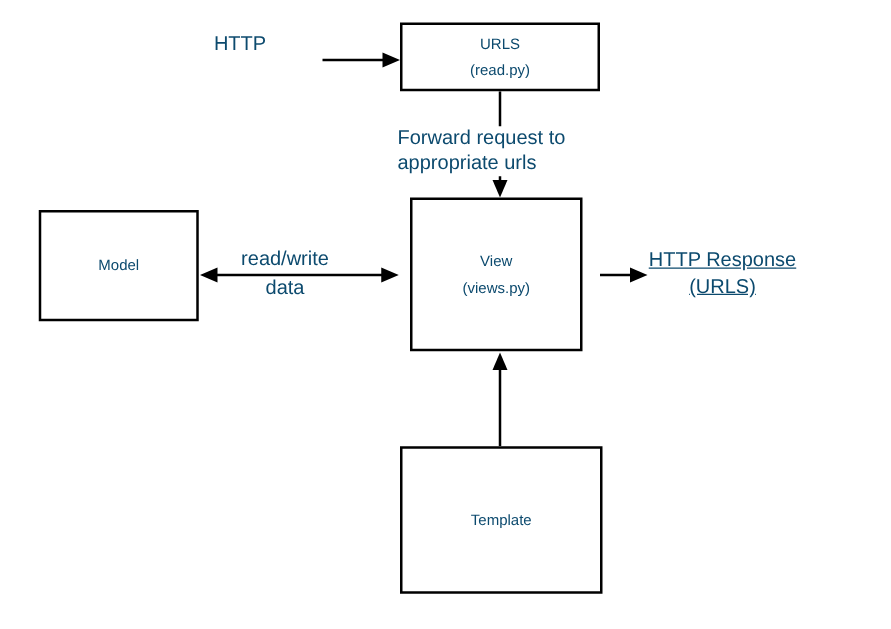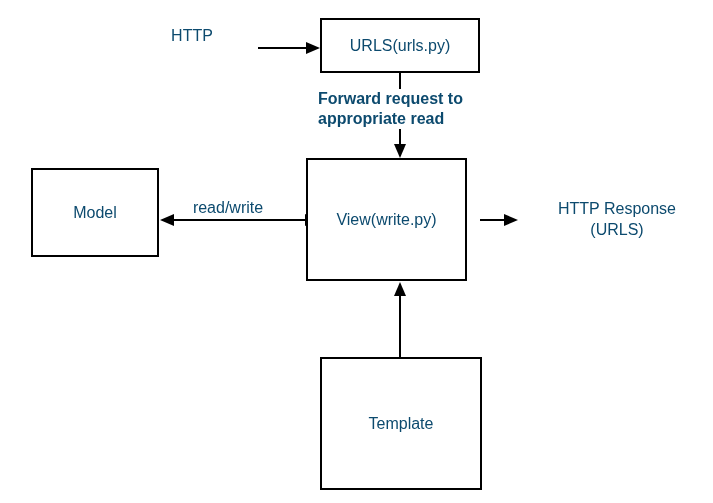--- a/index.html
+++ b/index.html
@@ -15,25 +15,25 @@
     font-family: "Liberation Sans", sans-serif;
     color: #0c4a6e;
     overflow: hidden;
   }
   .box {
     position: absolute;
     box-sizing: border-box;
     border: 2px solid #000000;
     background: #ffffff;
     display: flex;
-    flex-direction: row;
+    flex-direction: column;
     align-items: center;
     justify-content: center;
     text-align: left;
-    font-size: 16px;
+    font-size: 12px;
     line-height: 21px;
     z-index: 2;
   }
   .hline {
     position: absolute;
     height: 2px;
     background: #000000;
     z-index: 1;
   }
   .vline {
@@ -85,53 +85,54 @@
 
   <div class="label center" style="left:146px; top:25px; width:92px; line-height:21px;">
     <span>HTTP</span>
   </div>
 
   <div class="hline" style="left:258px; top:47px; width:50px;"></div>
   <div class="ah ah-right" style="left:306px; top:42px;"></div>
 
   <div class="box" style="left:320px; top:18px; width:160px; height:55px;">
     <span>URLS</span>
-    <span>(urls.py)</span>
+    <span>(read.py)</span>
   </div>
 
   <div class="vline" style="left:399px; top:73px; height:73px;"></div>
   <div class="ah ah-down" style="left:394px; top:144px;"></div>
-  <div class="label masking" style="left:318px; top:89px; width:164px;font-weight:bold;">
+  <div class="label masking" style="left:318px; top:101px; width:164px;">
     <span>Forward request to</span>
-    <span>appropriate read</span>
+    <span>appropriate urls</span>
   </div>
 
   <div class="box" style="left:31px; top:168px; width:128px; height:89px;">
     <span>Model</span>
   </div>
 
   <div class="ah ah-left" style="left:160px; top:214px;"></div>
   <div class="hline" style="left:172px; top:219px; width:134px;"></div>
   <div class="ah ah-right" style="left:305px; top:214px;"></div>
   <div class="label center" style="left:183px; top:198px; width:90px;">
     <span style="margin-bottom:3px;">read/write</span>
+    <span>data</span>
   </div>
 
-  <div class="box" style="left:306px; top:158px; width:161px; height:123px;">
+  <div class="box" style="left:328px; top:158px; width:138px; height:123px;">
     <span>View</span>
-    <span>(write.py)</span>
+    <span>(views.py)</span>
   </div>
 
   <div class="hline" style="left:480px; top:219px; width:26px;"></div>
   <div class="ah ah-right" style="left:504px; top:214px;"></div>
-  <div class="label center" style="left:547px; top:198px; width:140px; line-height:21px;">
+  <div class="label center" style="left:508px; top:198px; width:140px; line-height:21px;text-decoration:underline;">
     <span>HTTP Response</span>
     <span>(URLS)</span>
   </div>
 
   <div class="ah ah-up" style="left:394px; top:282px;"></div>
   <div class="vline" style="left:399px; top:295px; height:62px;"></div>
 
-  <div class="box" style="left:320px; top:357px; width:162px; height:133px;">
+  <div class="box" style="left:320px; top:357px; width:162px; height:118px;">
     <span>Template</span>
   </div>
 
 </div>
 
 </body></html>

